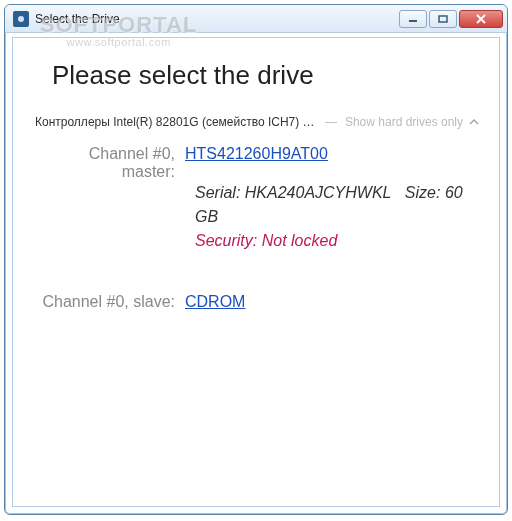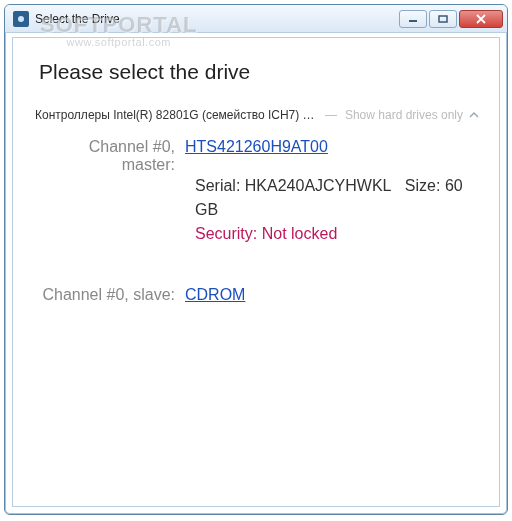--- a/index.html
+++ b/index.html
@@ -61,24 +61,24 @@
   .client {
     position: absolute;
     left: 7px; right: 7px; top: 32px; bottom: 7px;
     background: #fff;
     border: 1px solid #b8cde0;
   }
   .inner {
     padding: 22px 18px 10px 22px;
   }
   .heading {
-    font-size: 21px;
+    font-size: 26px;
     font-weight: 400;
     color: #222;
-    margin: 0 0 24px 4px;
+    margin: 0 0 24px 17px;
   }
   .controller-row {
     display: flex;
     align-items: center;
     font-size: 12px;
     color: #333;
     padding-right: 2px;
   }
   .controller-name {
     flex: 0 1 auto;
@@ -116,20 +116,21 @@
     padding-right: 10px;
   }
   .drive-link {
     color: #1a4fbf;
     text-decoration: underline;
   }
   .drive-details {
     margin-left: 160px;
     color: #333;
     line-height: 1.5;
+    font-style: italic;
   }
   .drive-details .sec { color: #be185d; }
   .gap { height: 24px; }
   
   .watermark {
     position: absolute;
     left: 40px; top: 12px;
     color: rgba(120,120,120,0.32);
     pointer-events: none;
     user-select: none;

